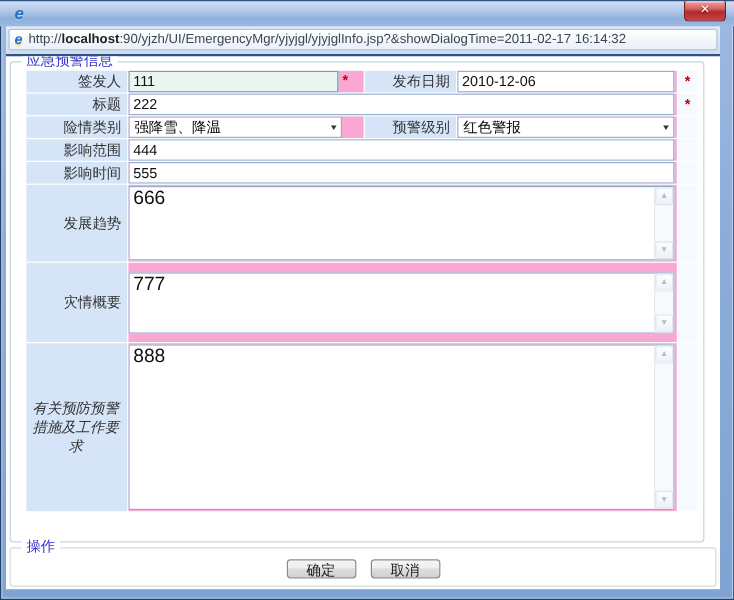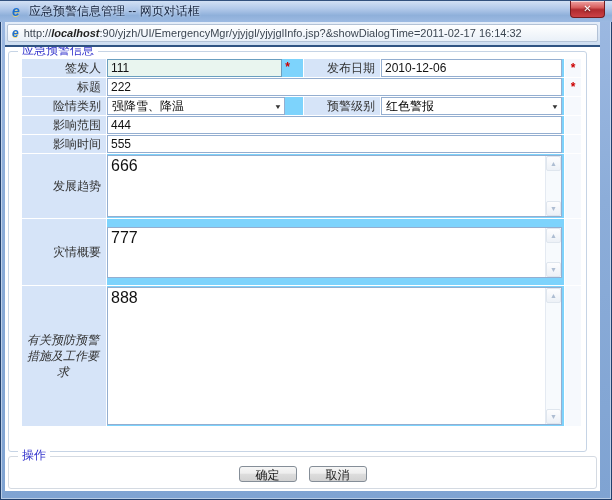--- a/index.html
+++ b/index.html
@@ -54,21 +54,21 @@
     border:1px solid #b3c2d6; border-radius:2px;
     display:flex; align-items:center;
     padding:0 4px;
     font-size:11px; color:#3c4652;
     white-space:nowrap; overflow:hidden;
   }
   .url-ie-icon {
     color:#1c6fd4; font-weight:bold; font-size:12px; font-style:italic;
     margin-right:5px; text-shadow:0 1px 0 rgba(255,220,90,.8);
   }
-  .url-host { font-weight:bold; color:#222;font-style:italic; }
+  .url-host { font-weight:bold; color:#222; }
   
   .content {
     position:absolute; top:47px; left:5px; right:12px; bottom:9px;
     background:#fff; overflow:hidden;
   }
   .fs {
     position:absolute;
     border:1px solid #c6d4e5; border-radius:3px;
     background:#fff;
   }
@@ -85,21 +85,21 @@
     margin:6px 0 0 12px;
     border-collapse:separate; border-spacing:1px;
     table-layout:fixed;
   }
   td { padding:0; vertical-align:middle; overflow:hidden; }
   td.lbl {
     background:#d6e4f8; color:#333;
     text-align:right; padding-right:5px;
   }
   td.lbl-center { text-align:center; padding-right:2px; line-height:1.35;font-style:italic; }
-  td.fld { background:#7dd3fc; }
+  td.fld { background:#f9a8d4; }
   td.star { background:#f6f9fd; text-align:center; }
   tr.r-single { height:18px; }
   .req { color:#cc0000; font-weight:bold; }
   .inp {
     height:18px; border:1px solid #94aed0; background:#fff;
     font-family:inherit; font-size:12px; color:#111;
     padding:0 3px; vertical-align:middle; outline:none;
   }
   .inp-focus { background:#e9f5ef; border:1px solid #6a9fc0; }
   .w-field1 { width:175px; }
@@ -145,21 +145,20 @@
     padding:0 10px; cursor:pointer;
   }
 </style>
 </head>
 <body>
 
 <div class="window">
 
   <div class="titlebar">
     <span class="win-ie-icon">e</span>
-    <span class="title-text">应急预警信息管理 -- 网页对话框</span>
     <span class="close-btn">
       <span>✕</span>
     </span>
   </div>
 
   <div class="addressbar">
     <div class="url-field">
       <span class="url-ie-icon">e</span>
       <span>http://</span>
         <span class="url-host">localhost</span>

